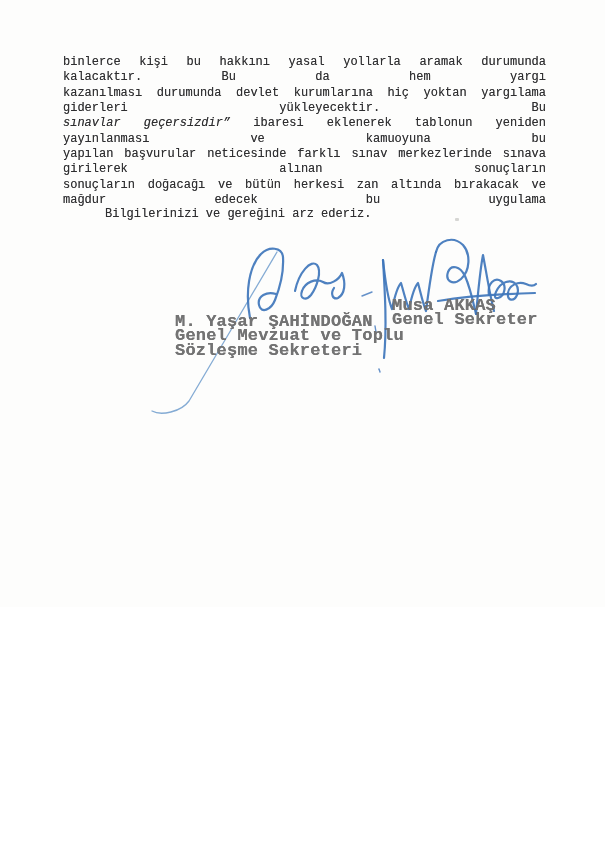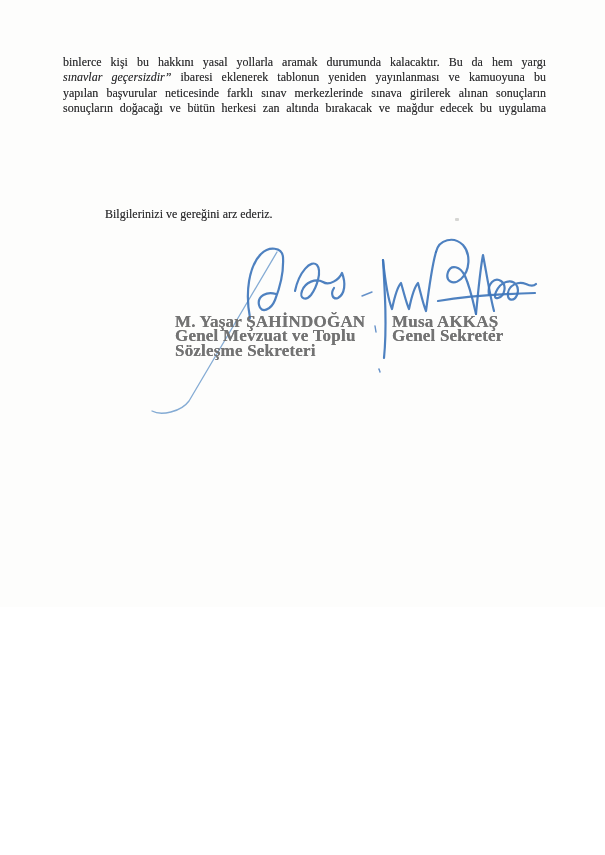--- a/index.html
+++ b/index.html
@@ -1,19 +1,19 @@
 <!DOCTYPE html>
 <html style="--ink: #3f76bb;"><head>
 <meta charset="utf-8">
 <style>
   html,body{margin:0;padding:0;background:#ffffff;}
   .page{
     position:relative;width:605px;height:607px;overflow:hidden;
     background:#fdfdfc;
-    font-family:Liberation Serif, serif;
+    font-family:Liberation Mono, monospace;
     color:#2e2e30;
   }
   .para{
     position:absolute;left:63px;top:55px;width:483px;
     font-size:12px;line-height:15.35px;
     text-shadow:0 0 0.45px rgba(46,46,48,0.55);
   }
   .pline{text-align:left;}
   .pline.just{text-align:justify;text-align-last:justify;}
   .pline .it{font-style:italic;}
@@ -21,37 +21,38 @@
     position:absolute;left:105px;top:207px;
     font-size:12px;line-height:15.35px;
     text-shadow:0 0 0.45px rgba(46,46,48,0.55);
   }
   .nameblock{
     position:absolute;font-weight:bold;font-size:17px;line-height:14.4px;
     color:#737373;letter-spacing:0.2px;
     text-shadow:0 0 0.45px rgba(38,38,42,0.6);
   }
   .nb-left{left:175px;top:315px;}
-  .nb-right{left:392px;top:315px;}
+  .nb-right{left:392px;top:299px;}
   .sig{position:absolute;}
   .sig path{fill:none;stroke:var(--ink,#3f76bb);stroke-linecap:round;stroke-linejoin:round;}
   .sig path.main{stroke-width:2.2;opacity:0.92;}
   .sig path.thin{stroke-width:1.3;stroke:#6f9ccd;opacity:0.85;}
   .sig path.mark{stroke-width:1.4;opacity:0.8;}
   .speck{position:absolute;}
   .speck1{left:378px;top:741px;width:5px;height:4px;background:#76756f;opacity:0.55;border-radius:1px;}
   .speck2{left:455px;top:218px;width:4px;height:3px;background:#9a9a96;opacity:0.4;border-radius:1px;}
 </style>
 </head>
 <body>
 
 <div class="page">
 
   <div class="para">
       <div class="pline just"><span>binlerce kişi bu hakkını yasal yollarla aramak durumunda kalacaktır. Bu da hem yargı</span></div>
+      <div class="pline just"><span>kazanılması durumunda devlet kurumlarına hiç yoktan yargılama giderleri yükleyecektir. Bu</span></div>
       <div class="pline just"><span class="it">sınavlar geçersizdir”</span><span> ibaresi eklenerek tablonun yeniden yayınlanması ve kamuoyuna bu</span></div>
       <div class="pline just"><span>yapılan başvurular neticesinde farklı sınav merkezlerinde sınava girilerek alınan sonuçların</span></div>
       <div class="pline just"><span>sonuçların doğacağı ve bütün herkesi zan altında bırakacak ve mağdur edecek bu uygulama</span></div>
     </div>
 
   <div class="closing">Bilgilerinizi ve gereğini arz ederiz.</div>
 
   <svg class="sig" style="left:145px;top:244px;" width="245" height="175" viewBox="0 0 245 175">
     <path class="thin" d="M 132,8 C 106,52 70,113 44,157 C 36,168 16,172 7,167"></path>
     <path class="main" d="M 105,74 C 100,48 104,22 116,10 C 124,2 137,3 138,13 C 139,30 134,46 130,56 C 126,66 116,70 114,61 C 112,52 122,47 131,50"></path>

